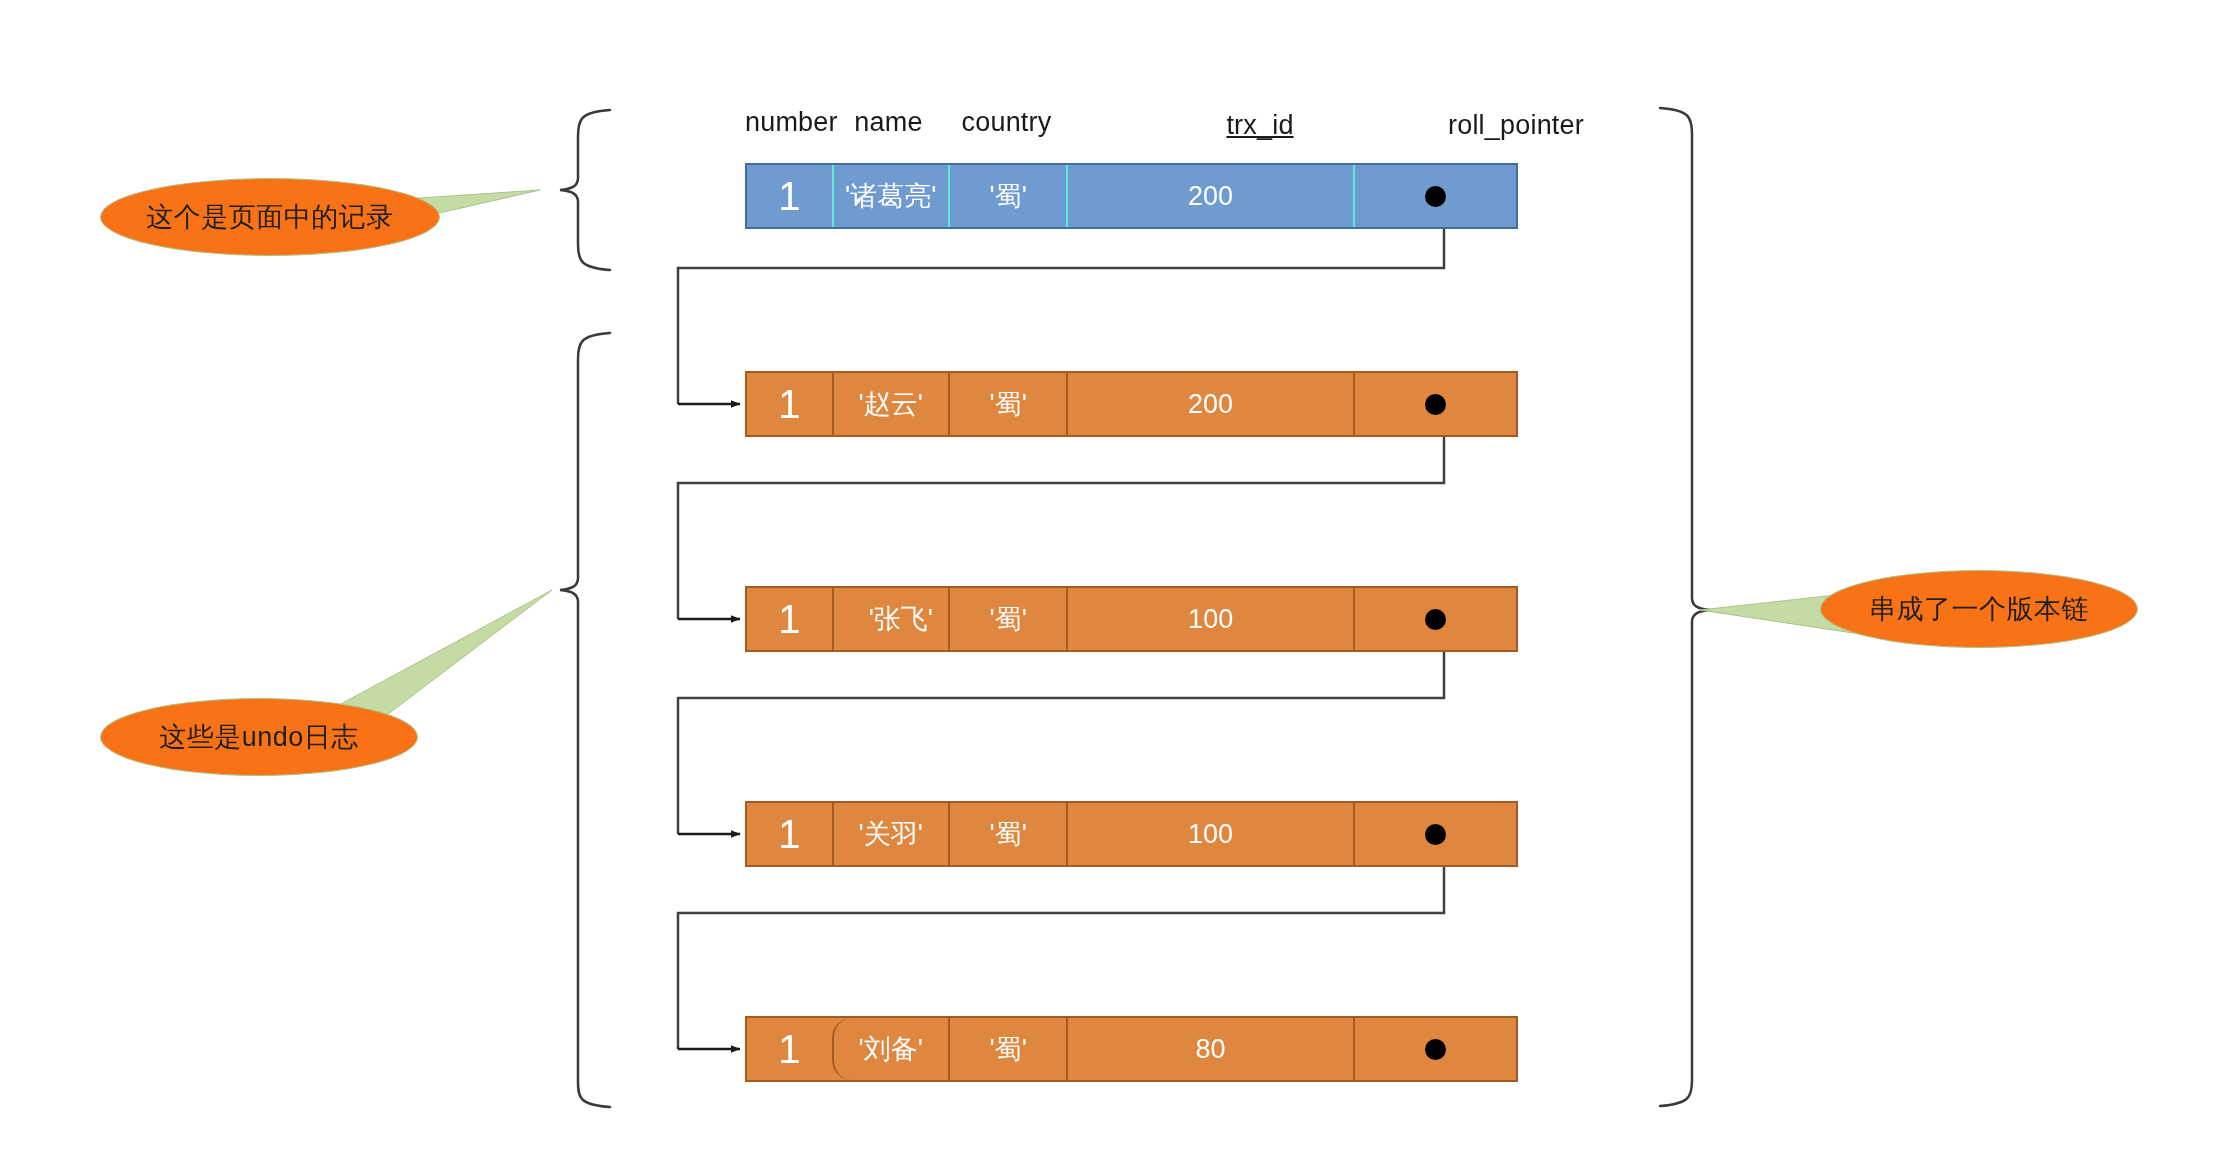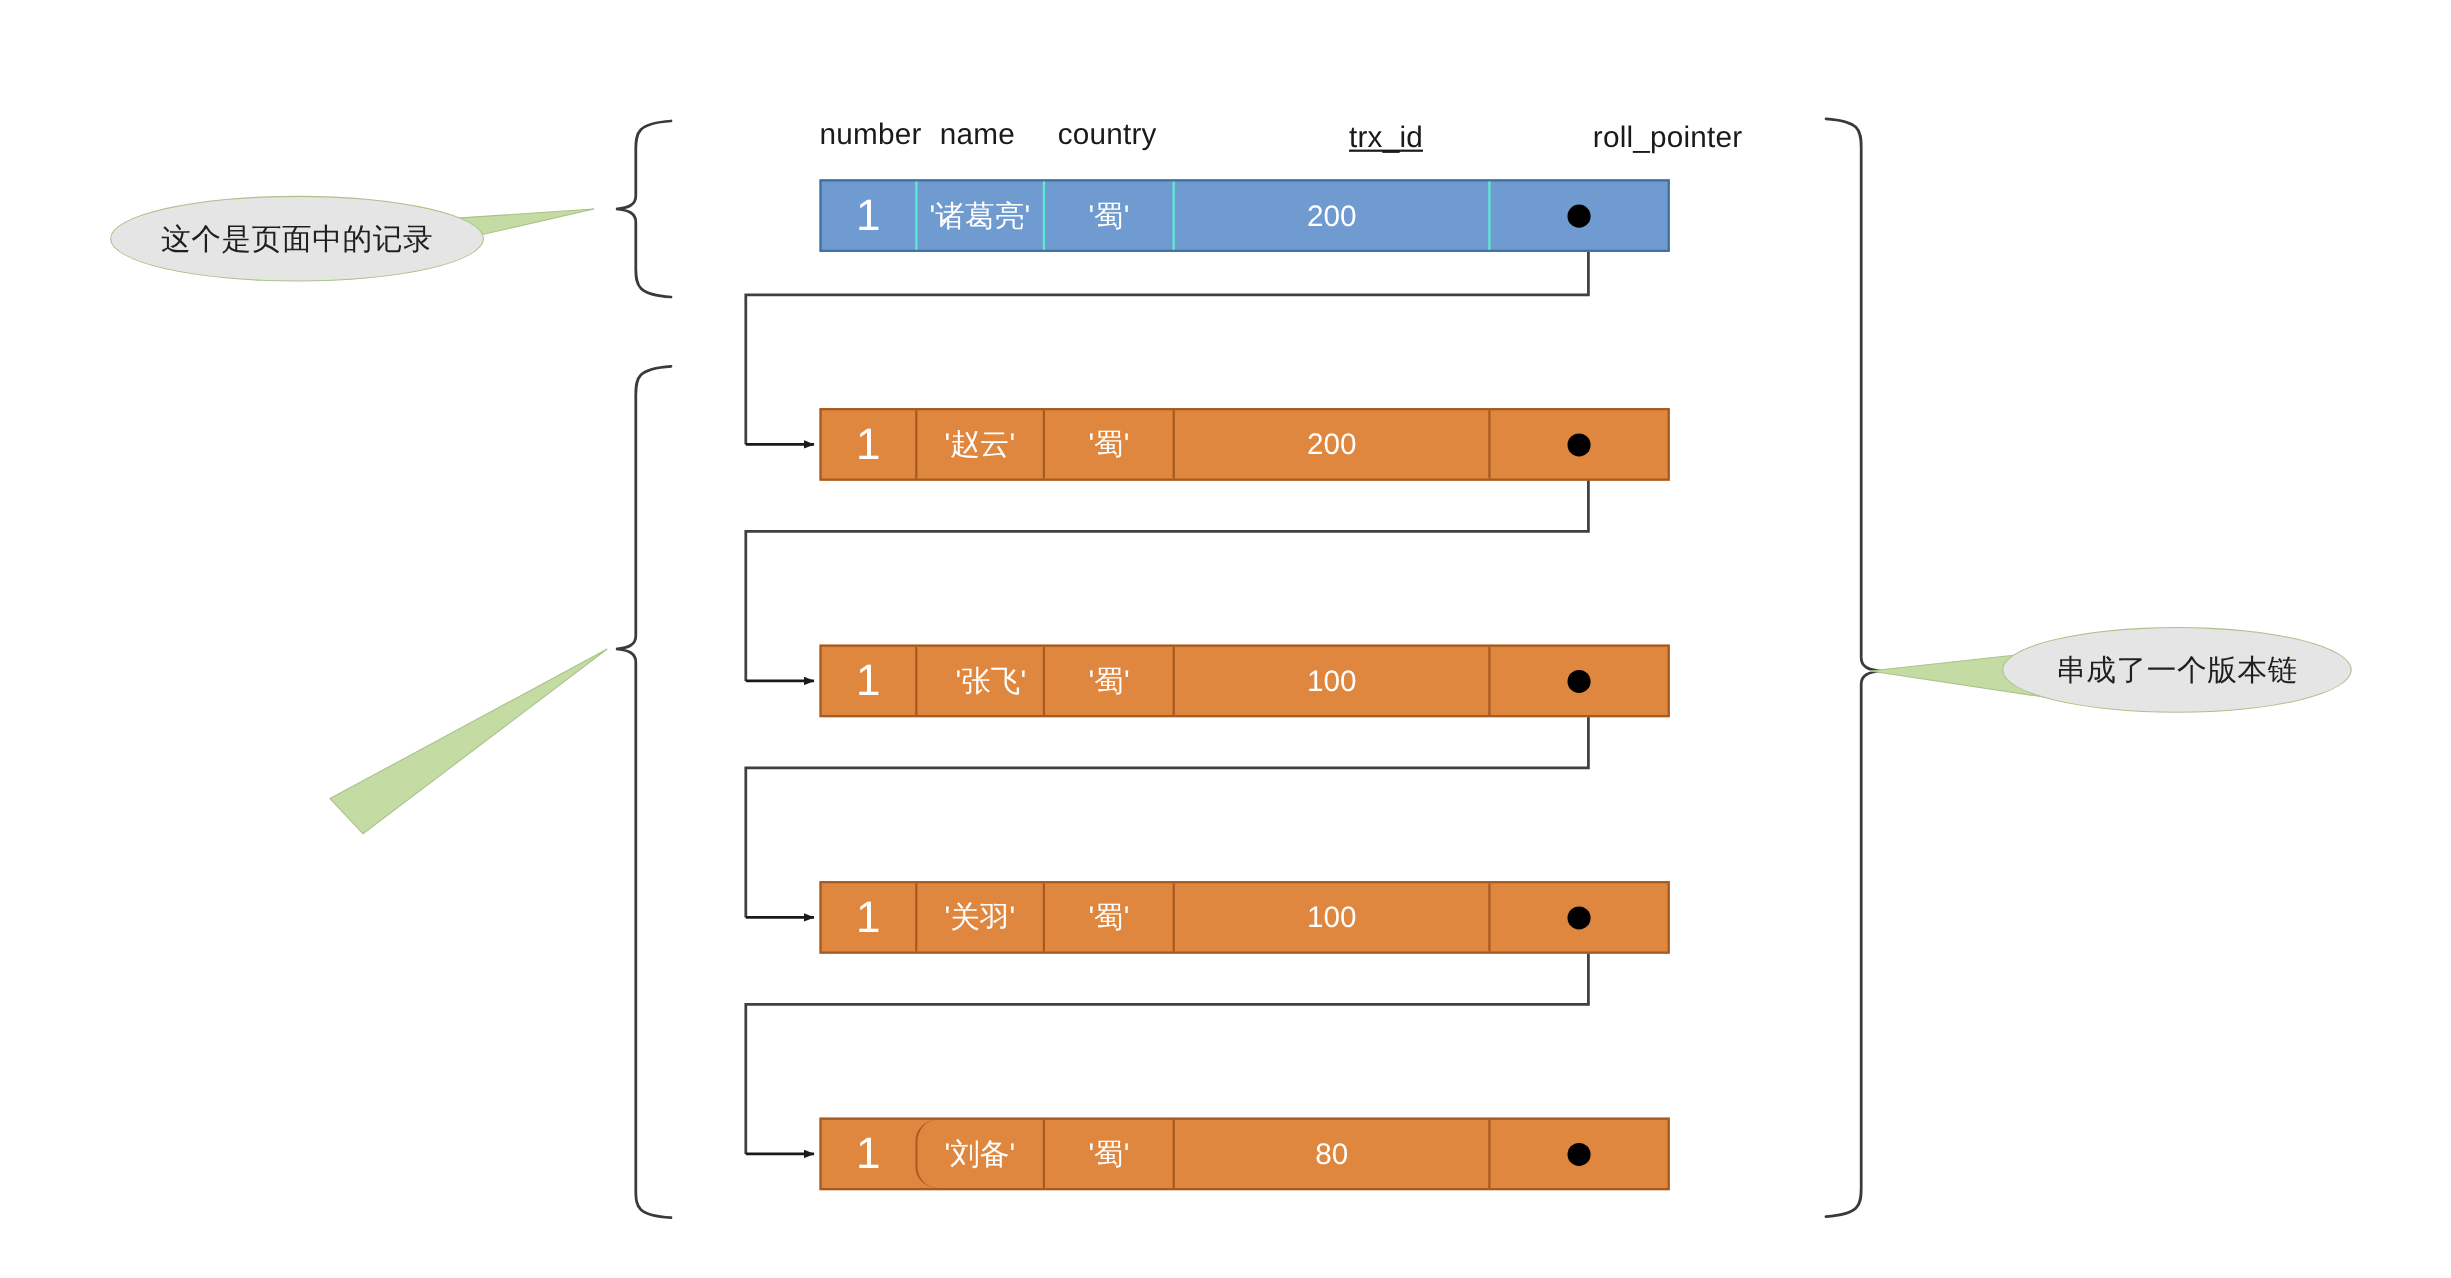--- a/index.html
+++ b/index.html
@@ -69,21 +69,21 @@
   }
   .cell.ptr { }
   .ptr-dot {
     width: 21px;
     height: 21px;
     border-radius: 50%;
     background: #000000;
   }
   .callout-bubble {
     position: absolute;
-    background: #e5e5e5;
+    background: #f97316;
     border: 1px solid #aac389;
     border-radius: 50%;
     display: flex;
     align-items: center;
     justify-content: center;
     box-sizing: border-box;
   }
   .callout-text {
     font-size: 27px;
     color: #1f1f1f;
@@ -190,18 +190,21 @@
     <div class="cell" style="width:288px;">80</div>
     <div class="cell ptr" style="width:164px;">
       <span class="ptr-dot"></span>
     </div>
   </div>
 
   <div class="callout-bubble" style="left:100px; top:178px; width:340px; height:78px;">
     <span class="callout-text">这个是页面中的记录</span>
   </div>
 
+  <div class="callout-bubble" style="left:100px; top:698px; width:318px; height:78px;">
+    <span class="callout-text">这些是undo日志</span>
+  </div>
 
   <div class="callout-bubble" style="left:1820px; top:570px; width:318px; height:78px;">
     <span class="callout-text">串成了一个版本链</span>
   </div>
 
 </div>
 
 </body></html>

